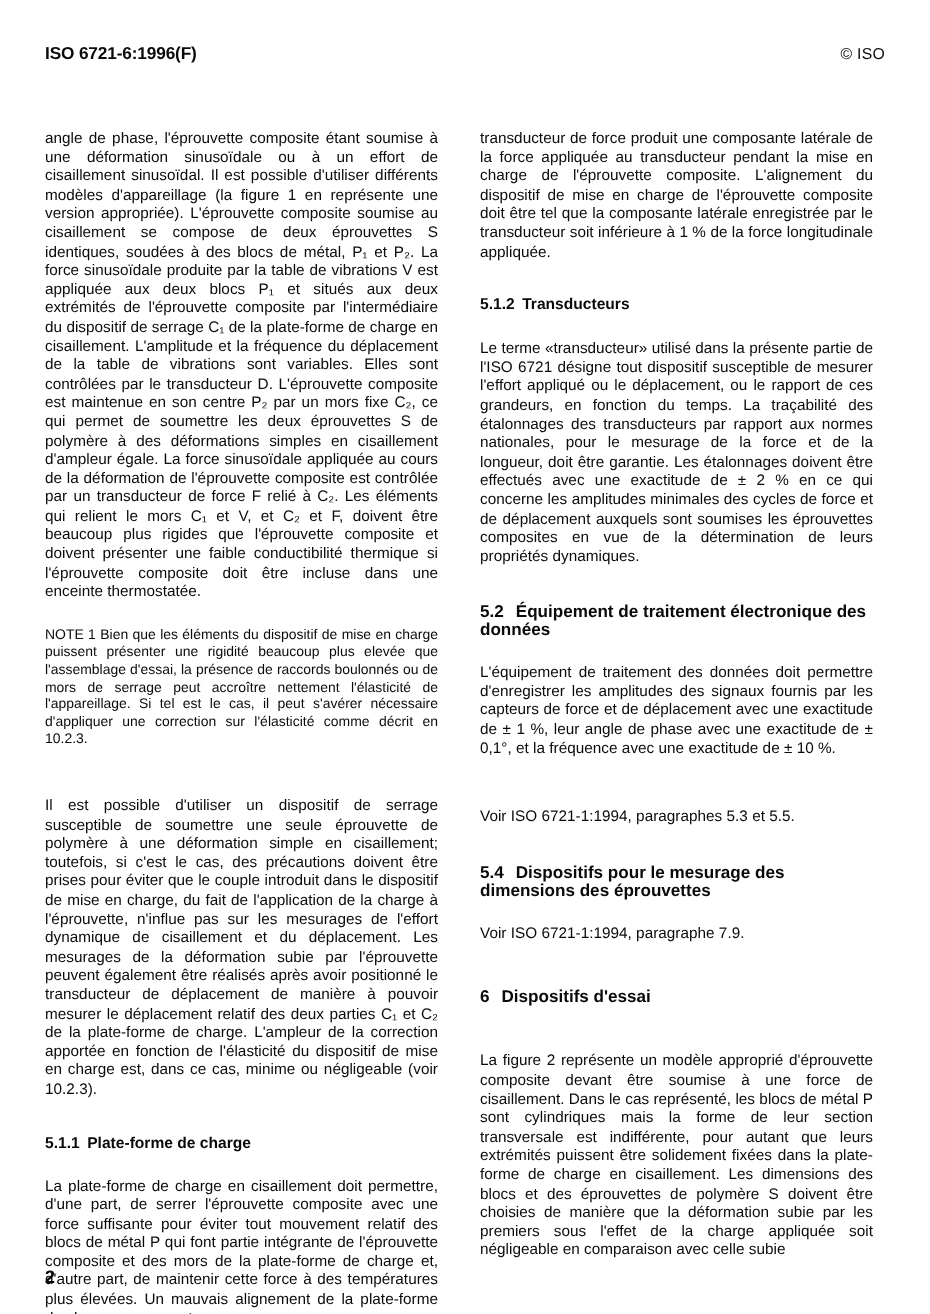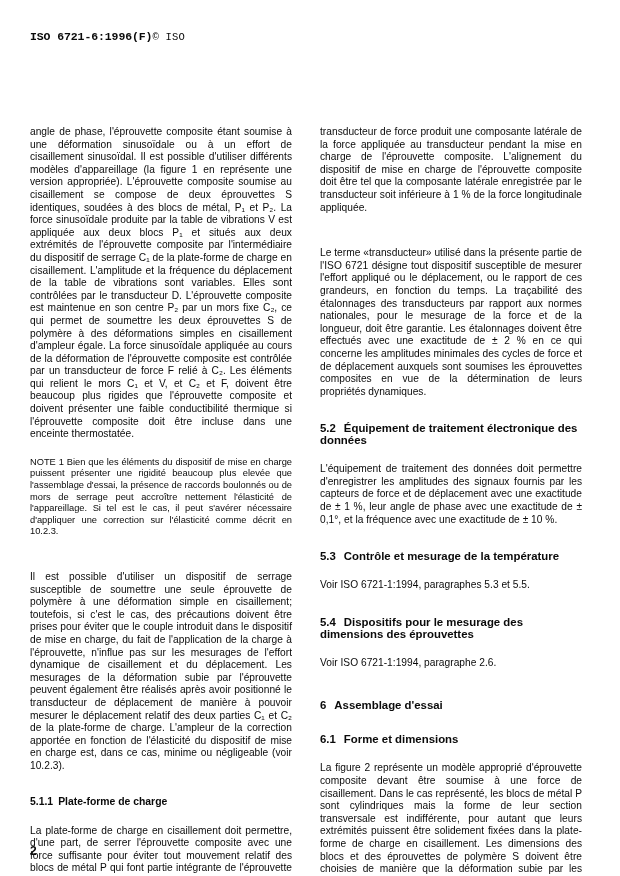--- a/index.html
+++ b/index.html
@@ -17,24 +17,23 @@
   }
   .page {
     position: relative;
     width: 620px;
     height: 876px;
     box-sizing: border-box;
     padding: 30px 30px 20px 30px;
   }
   .running-head {
     display: flex;
-    justify-content: flex-start;
+    justify-content: space-between;
     align-items: baseline;
-    margin-bottom: 66px;
-    font-family: Liberation Mono, monospace;
+    margin-bottom: 28px;
   }
   .doc-number {
     font-size: 11.5px;
     font-weight: bold;
     letter-spacing: -0.1px;
   }
   .copyright {
     font-size: 10.5px;
     font-weight: normal;
     letter-spacing: 0.2px;
@@ -111,34 +110,33 @@
       <div class="spacer-sm"></div>
       <p class="body-text">Il est possible d'utiliser un dispositif de serrage susceptible de soumettre une seule éprouvette de polymère à une déformation simple en cisaillement; toutefois, si c'est le cas, des précautions doivent être prises pour éviter que le couple introduit dans le dispositif de mise en charge, du fait de l'application de la charge à l'éprouvette, n'influe pas sur les mesurages de l'effort dynamique de cisaillement et du déplacement. Les mesurages de la déformation subie par l'éprouvette peuvent également être réalisés après avoir positionné le transducteur de déplacement de manière à pouvoir mesurer le déplacement relatif des deux parties C₁ et C₂ de la plate-forme de charge. L'ampleur de la correction apportée en fonction de l'élasticité du dispositif de mise en charge est, dans ce cas, minime ou négligeable (voir 10.2.3).</p>
       <div class="spacer-sm"></div>
       <h3 class="sec-head"><span class="sec-num">5.1.1</span><span>Plate-forme de charge</span></h3>
       <p class="body-text">La plate-forme de charge en cisaillement doit permettre, d'une part, de serrer l'éprouvette composite avec une force suffisante pour éviter tout mouvement relatif des blocs de métal P qui font partie intégrante de l'éprouvette composite et des mors de la plate-forme de charge et, d'autre part, de maintenir cette force à des températures plus élevées. Un mauvais alignement de la plate-forme de charge par rapport au</p>
     </div>
 
     <div class="col">
       <p class="body-text">transducteur de force produit une composante latérale de la force appliquée au transducteur pendant la mise en charge de l'éprouvette composite. L'alignement du dispositif de mise en charge de l'éprouvette composite doit être tel que la composante latérale enregistrée par le transducteur soit inférieure à 1 % de la force longitudinale appliquée.</p>
       <div class="spacer-sm"></div>
+      <h3 class="sec-head"><span class="sec-num">5.1.2</span><span>Transducteurs</span></h3>
       <p class="body-text">Le terme «transducteur» utilisé dans la présente partie de l'ISO 6721 désigne tout dispositif susceptible de mesurer l'effort appliqué ou le déplacement, ou le rapport de ces grandeurs, en fonction du temps. La traçabilité des étalonnages des transducteurs par rapport aux normes nationales, pour le mesurage de la force et de la longueur, doit être garantie. Les étalonnages doivent être effectués avec une exactitude de ± 2 % en ce qui concerne les amplitudes minimales des cycles de force et de déplacement auxquels sont soumises les éprouvettes composites en vue de la détermination de leurs propriétés dynamiques.</p>
       <div class="spacer-sm"></div>
       <h2 class="sec-head-2"><span class="sec-num-wide">5.2</span><span>Équipement de traitement électronique des données</span></h2>
       <p class="body-text">L'équipement de traitement des données doit permettre d'enregistrer les amplitudes des signaux fournis par les capteurs de force et de déplacement avec une exactitude de ± 1 %, leur angle de phase avec une exactitude de ± 0,1°, et la fréquence avec une exactitude de ± 10 %.</p>
       <div class="spacer-sm"></div>
-      <h2 class="sec-head-2"><span class="sec-num-wide">5.3</span><span>Contrôle et mesurage de la température</span></h2>
       <p class="body-text">Voir ISO 6721-1:1994, paragraphes 5.3 et 5.5.</p>
       <div class="spacer-sm"></div>
       <h2 class="sec-head-2"><span class="sec-num-wide">5.4</span><span>Dispositifs pour le mesurage des dimensions des éprouvettes</span></h2>
-      <p class="body-text">Voir ISO 6721-1:1994, paragraphe 2.6.</p>
+      <p class="body-text">Voir ISO 6721-1:1994, paragraphe 7.9.</p>
       <div class="spacer-md"></div>
-      <h2 class="sec-head-2"><span class="sec-num-wide">6</span><span>Assemblage d'essai</span></h2>
+      <h2 class="sec-head-2"><span class="sec-num-wide">6</span><span>Dispositifs d'essai</span></h2>
       <div class="spacer-sm"></div>
-      <h2 class="sec-head-2"><span class="sec-num-wide">6.1</span><span>Forme et dimensions</span></h2>
       <p class="body-text">La figure 2 représente un modèle approprié d'éprouvette composite devant être soumise à une force de cisaillement. Dans le cas représenté, les blocs de métal P sont cylindriques mais la forme de leur section transversale est indifférente, pour autant que leurs extrémités puissent être solidement fixées dans la plate-forme de charge en cisaillement. Les dimensions des blocs et des éprouvettes de polymère S doivent être choisies de manière que la déformation subie par les premiers sous l'effet de la charge appliquée soit négligeable en comparaison avec celle subie</p>
     </div>
 
   </div>
 
   <div class="folio">2</div>
 
 </div>
 
 </body></html>

